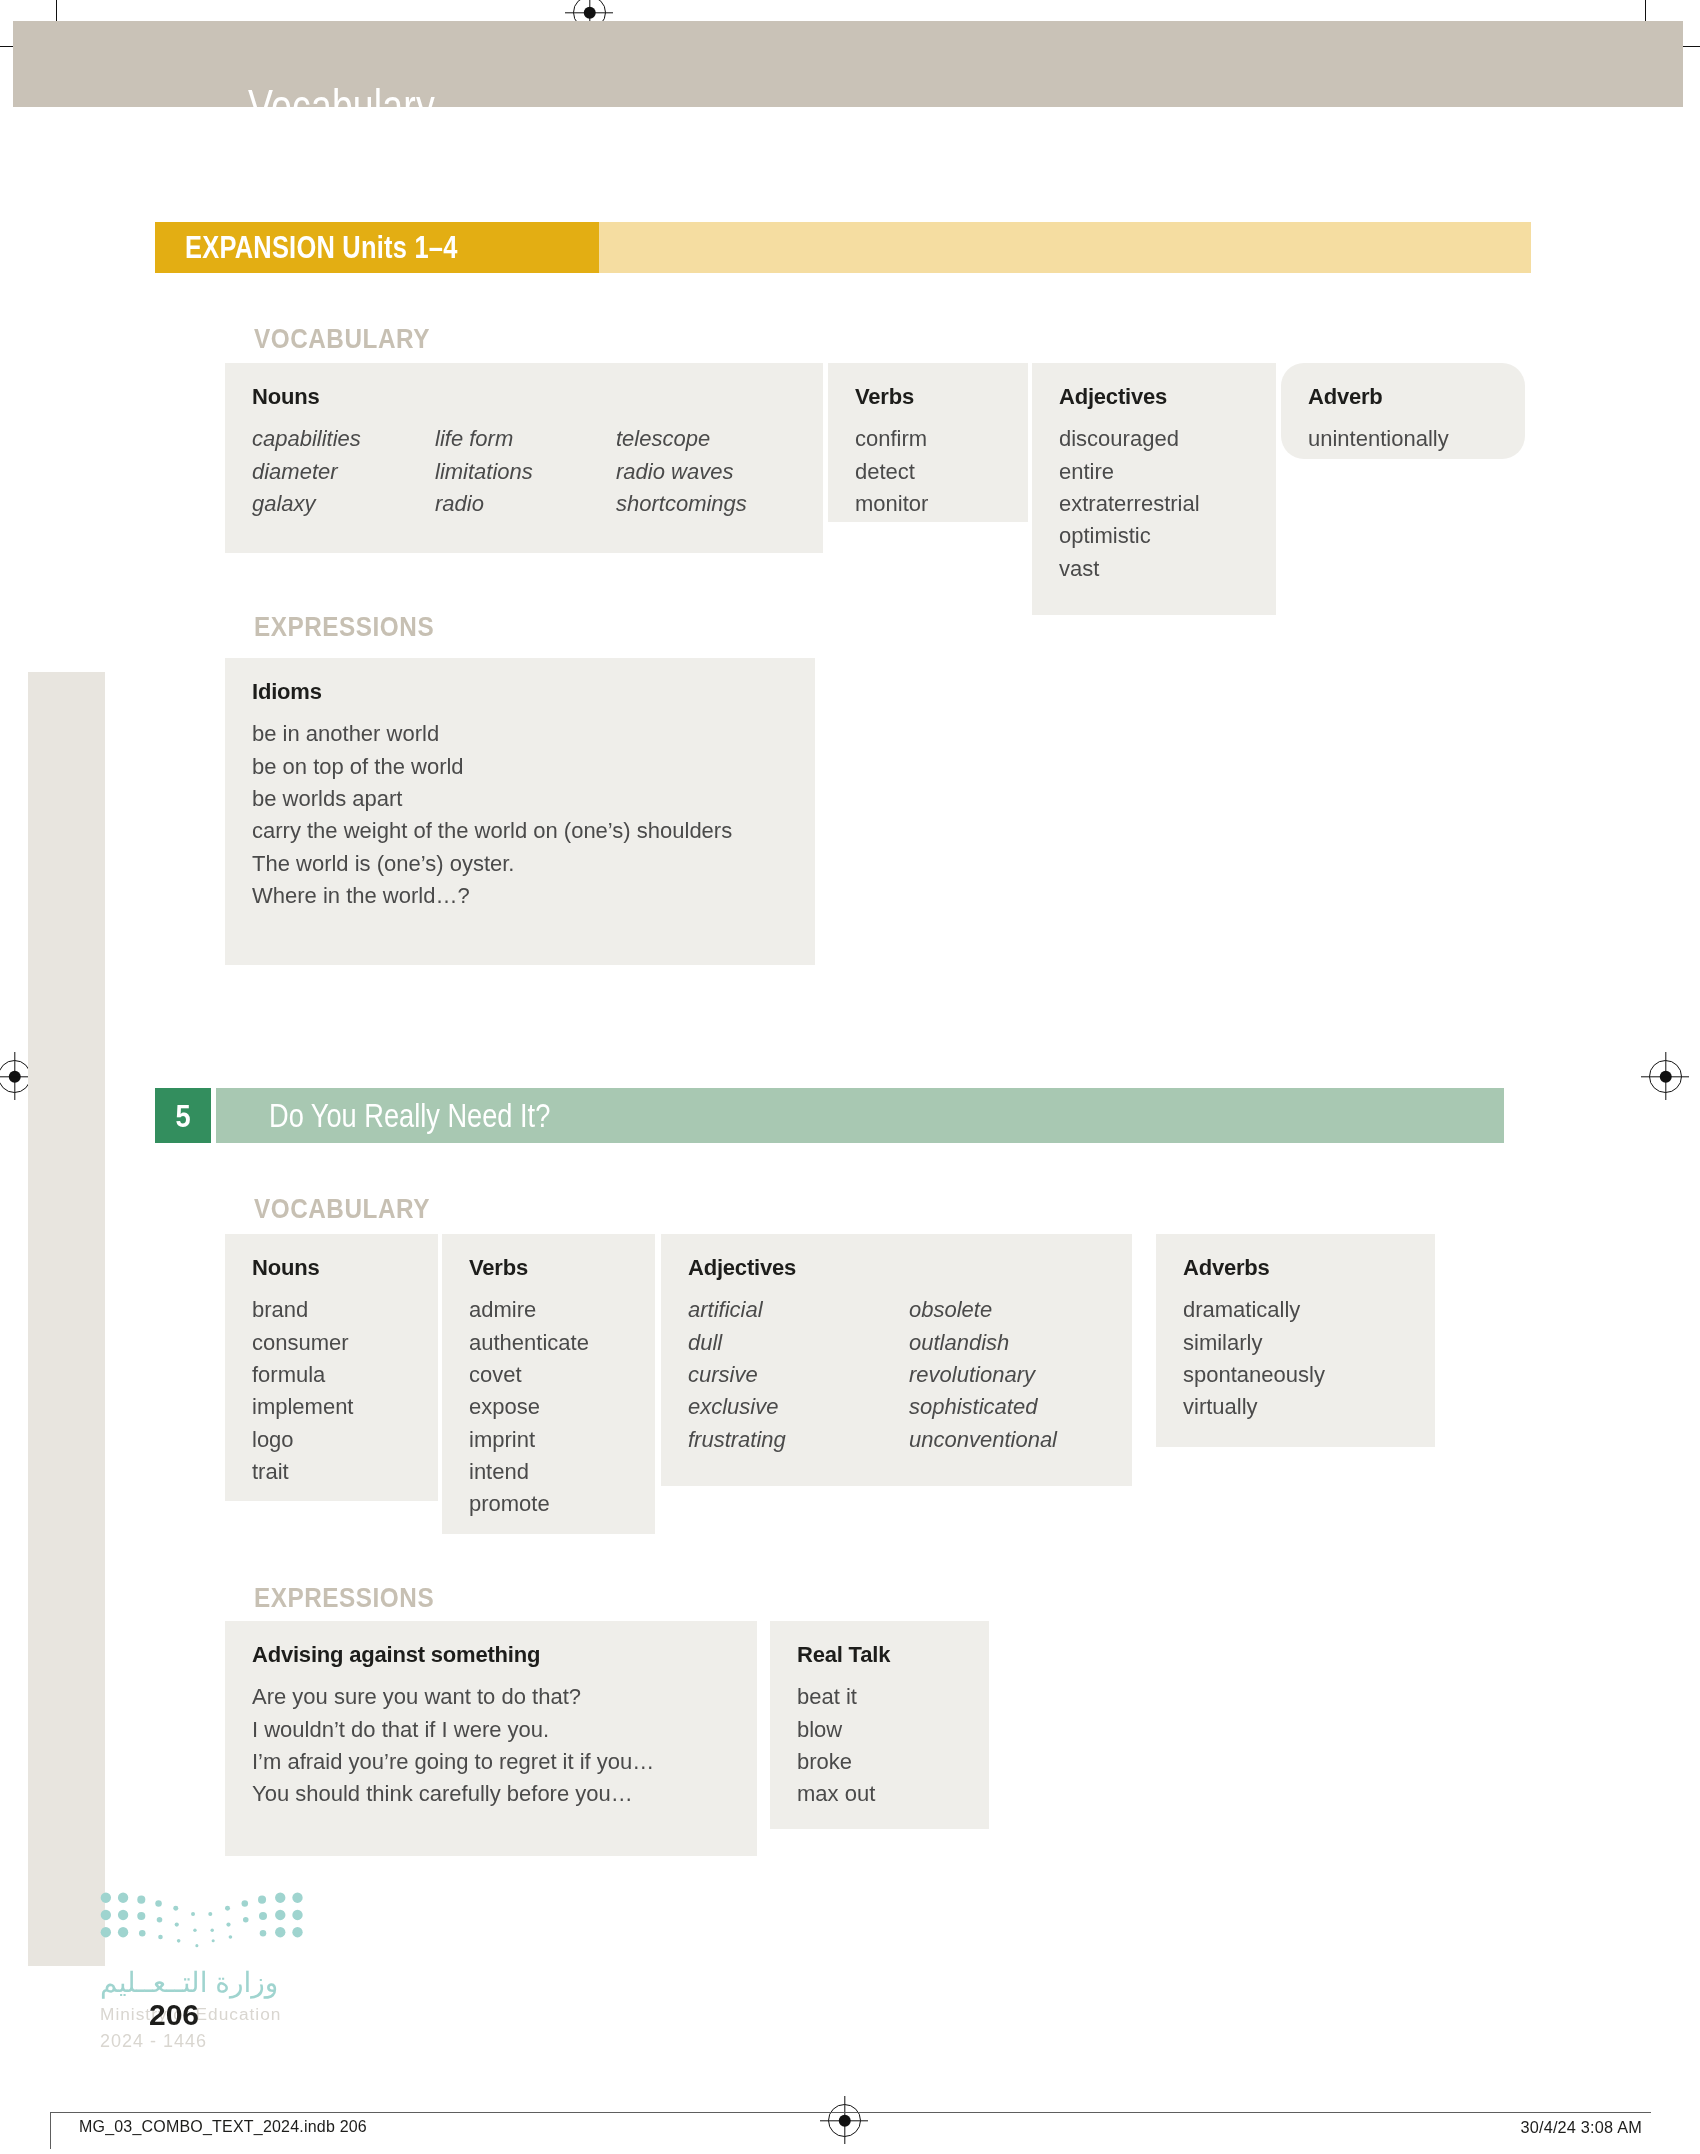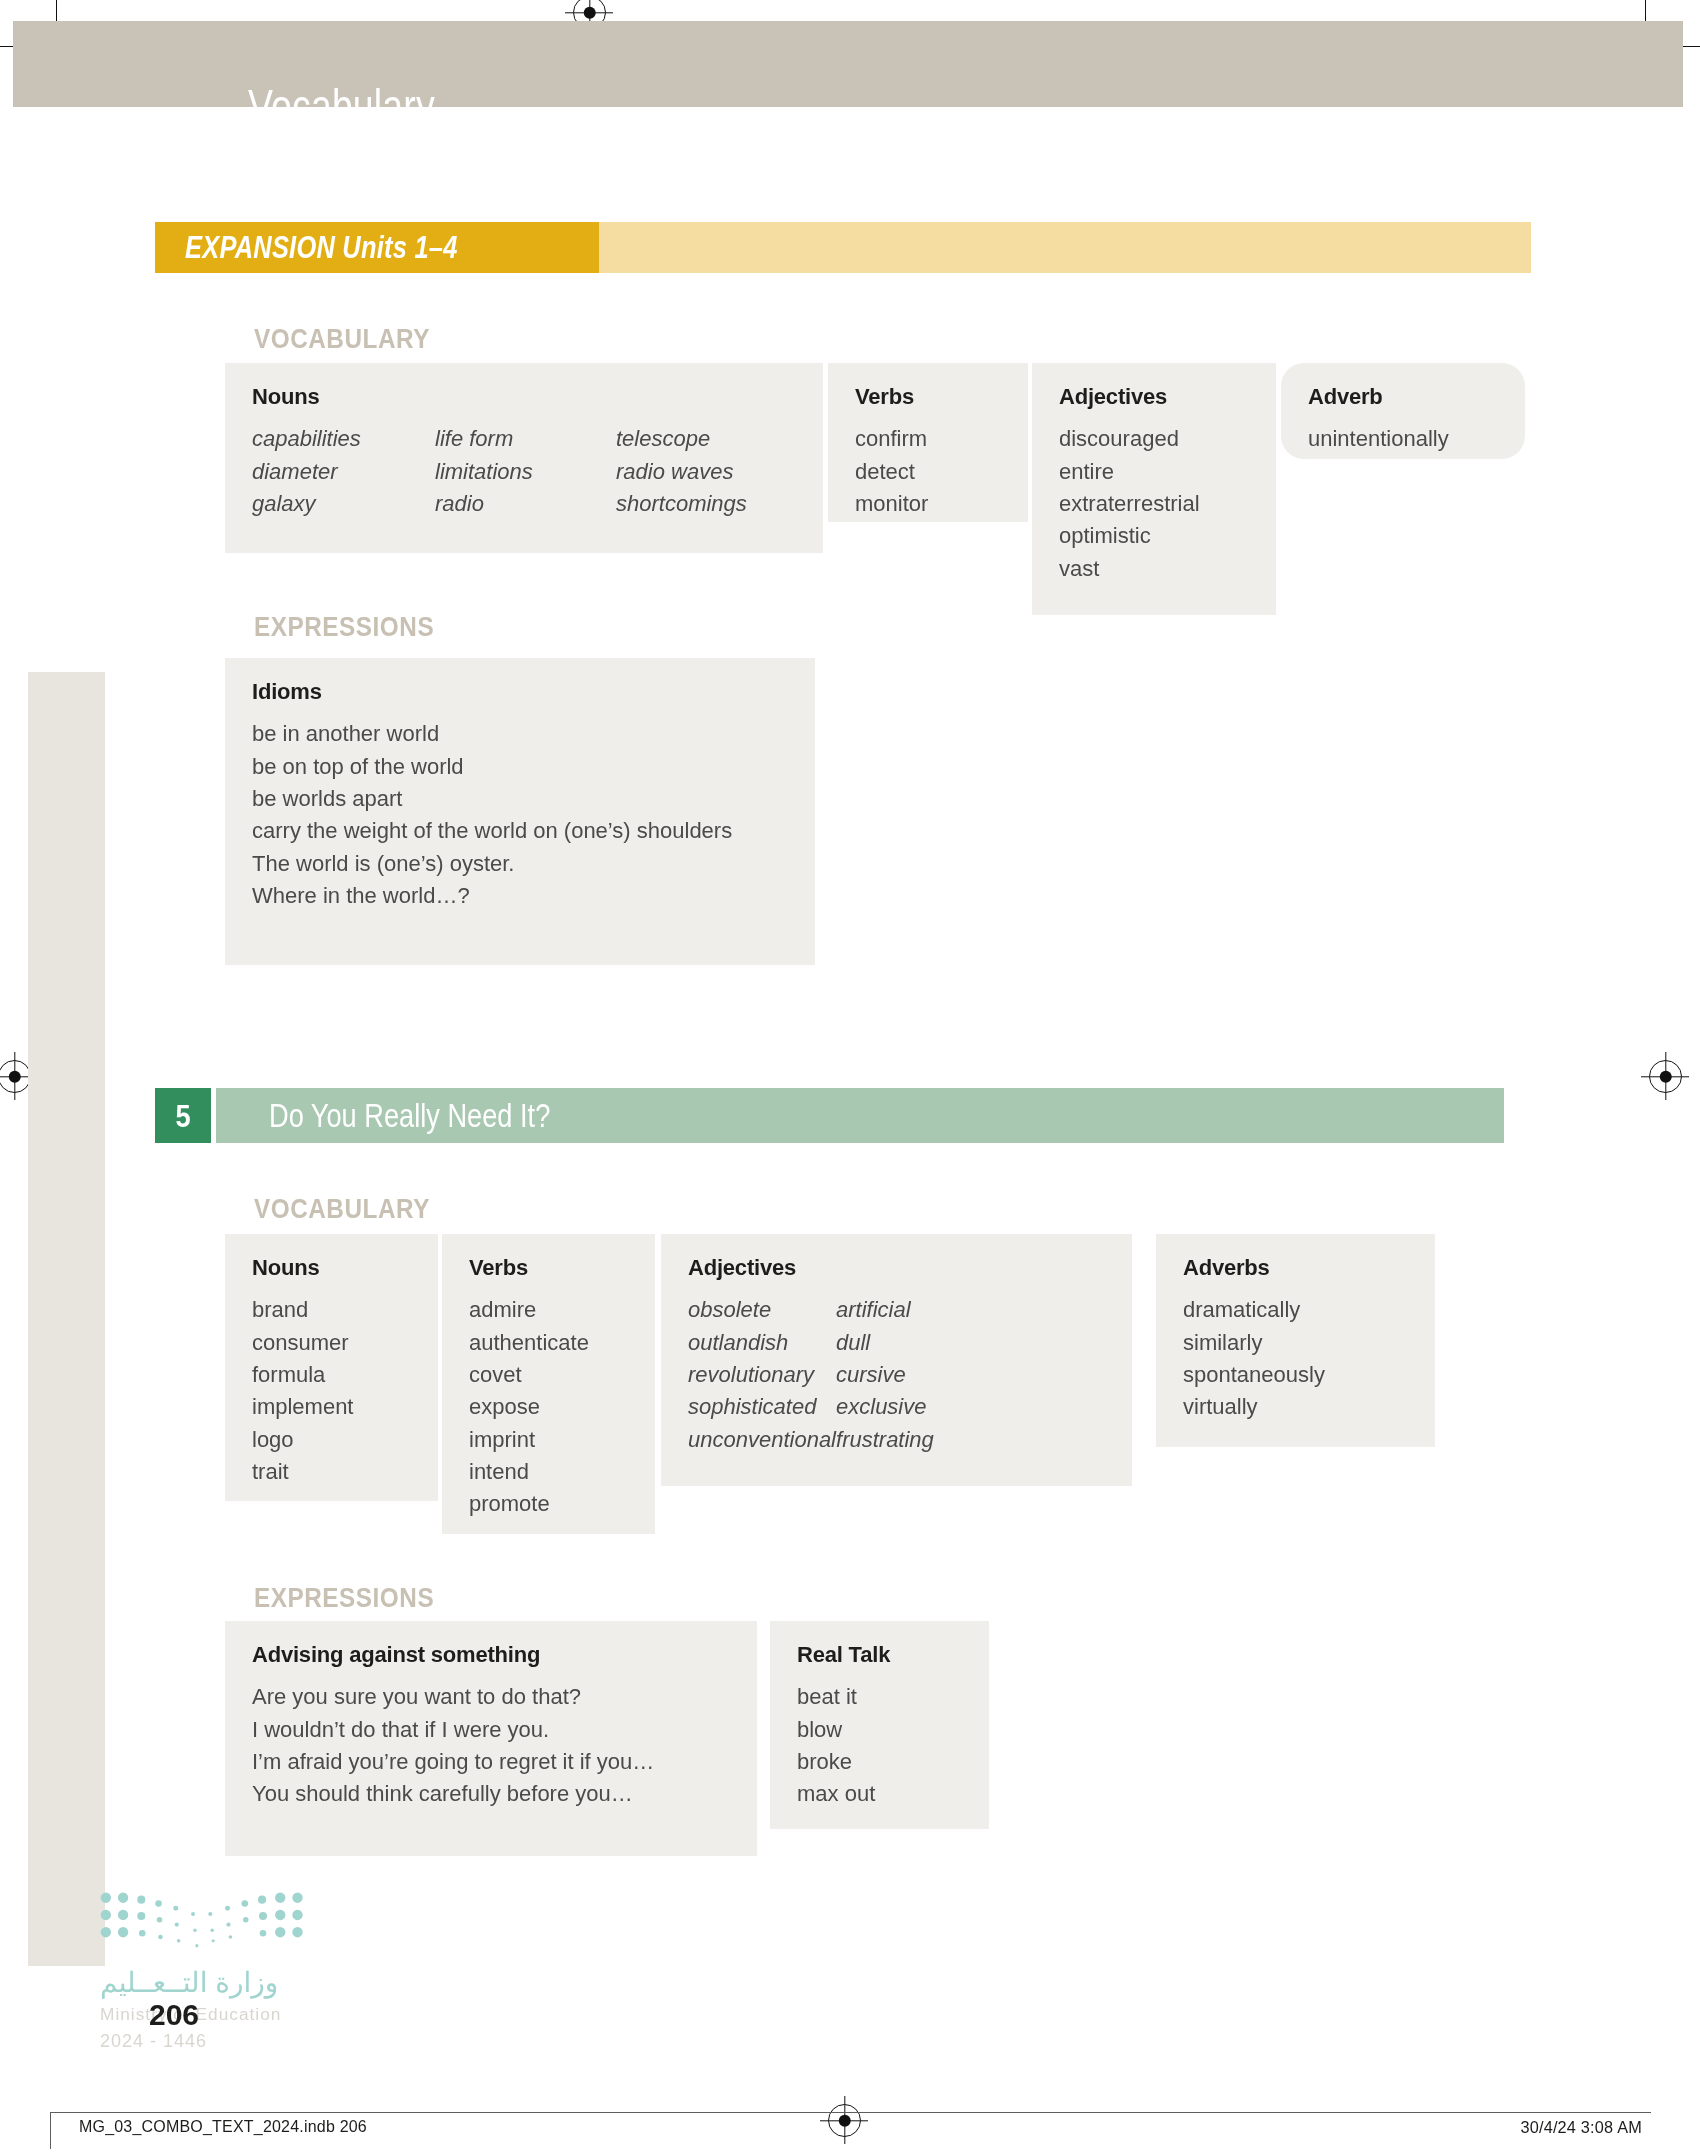--- a/index.html
+++ b/index.html
@@ -26,21 +26,21 @@
   .hdr-title{position:absolute;left:248px;top:79px;
       font-size:48px;color:#ffffff;letter-spacing:0.2px;
       font-family:"Liberation Sans", sans-serif;font-weight:400;
       transform:scaleX(.78);transform-origin:left center;white-space:nowrap;}
 
   
   .edgebar{position:absolute;left:28px;top:672px;width:77px;height:1294px;background:#e8e5df;}
 
   
   .exp-band{position:absolute;left:155px;top:222px;width:1376px;height:51px;background:#f5dda1;}
-  .exp-tab{position:absolute;left:155px;top:222px;width:444px;height:51px;background:#e3ae13;font-style:italic;}
+  .exp-tab{position:absolute;left:155px;top:222px;width:444px;height:51px;background:#e3ae13;}
   .exp-tab span{position:absolute;left:30px;top:50%;transform:translateY(-50%) scaleX(.82);
       transform-origin:left center;white-space:nowrap;
       color:#fff;font-size:31px;font-weight:700;letter-spacing:0.3px;}
 
   
   .sec-band{position:absolute;left:216px;top:1088px;width:1288px;height:55px;background:#a8c8b2;}
   .sec-num{position:absolute;left:155px;top:1088px;width:56px;height:55px;background:#338e5e;}
   .sec-num span{position:absolute;left:50%;top:50%;transform:translate(-50%,-50%) scaleX(.85);
       color:#fff;font-size:32px;font-weight:700;}
   .sec-title{position:absolute;left:269px;top:1088px;height:55px;display:flex;align-items:center;
@@ -200,33 +200,33 @@
       <span class="w">expose</span>
       <span class="w">imprint</span>
       <span class="w">intend</span>
       <span class="w">promote</span>
     </div>
   </div>
 
   <div class="box" style="left:661px;top:1234px;width:471px;height:252px;">
     <h4>Adjectives</h4>
     <div class="cols">
+      <div class="col" style="width:221px;">
+        <span class="w">artificial</span>
+        <span class="w">dull</span>
+        <span class="w">cursive</span>
+        <span class="w">exclusive</span>
+        <span class="w">frustrating</span>
+      </div>
       <div class="col">
         <span class="w">obsolete</span>
         <span class="w">outlandish</span>
         <span class="w">revolutionary</span>
         <span class="w">sophisticated</span>
         <span class="w">unconventional</span>
-      </div>
-      <div class="col" style="width:221px;">
-        <span class="w">artificial</span>
-        <span class="w">dull</span>
-        <span class="w">cursive</span>
-        <span class="w">exclusive</span>
-        <span class="w">frustrating</span>
       </div>
     </div>
   </div>
 
   <div class="box" style="left:1156px;top:1234px;width:279px;height:213px;">
     <h4>Adverbs</h4>
     <div class="col">
       <span class="w">dramatically</span>
       <span class="w">similarly</span>
       <span class="w">spontaneously</span>

